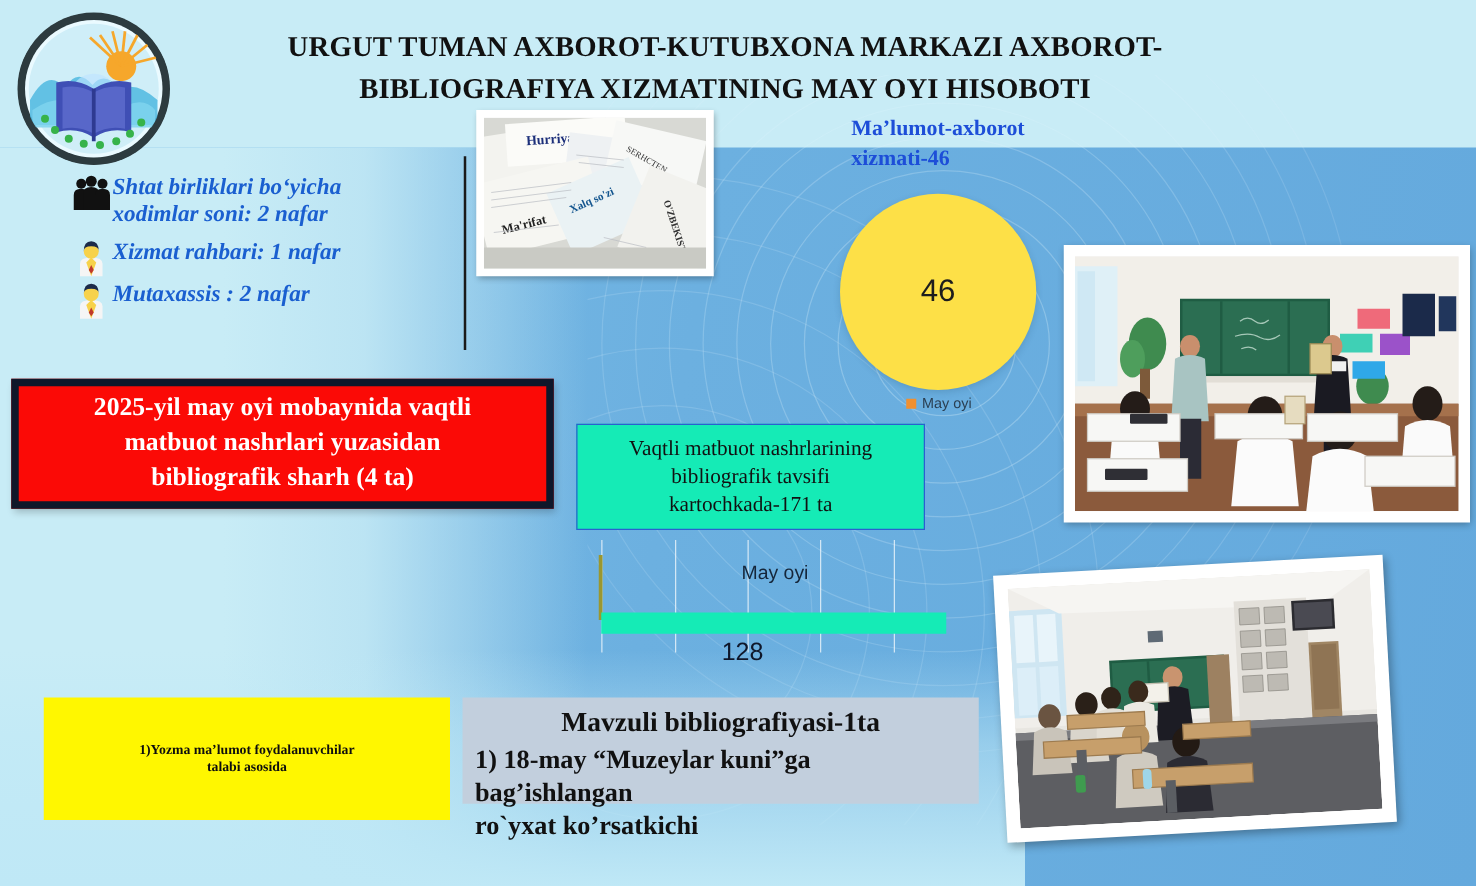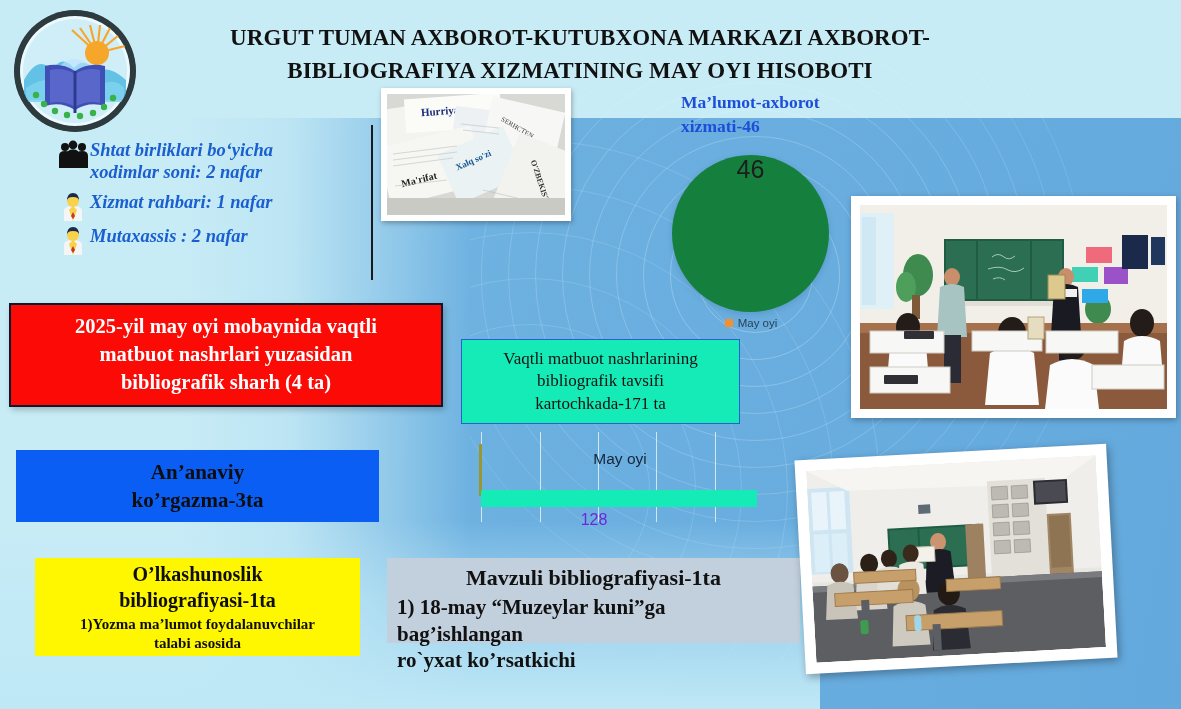--- a/index.html
+++ b/index.html
@@ -71,22 +71,22 @@
   
   #pie-title {
     position:absolute; left:681px; top:90px; width:240px;
     font-family:"Liberation Serif", serif;
     font-weight:bold; font-size:17.5px; line-height:1.38;
     color:#1d4ed8;
   }
   #pie-wrap { position:absolute; left:661px; top:155px; width:180px; height:180px; }
   #pie-circle {
     width:157px; height:157px; border-radius:50%;
-    background:#15803d; position:absolute; left:11px; top:0;
-    display:flex; justify-content:center;
+    background:#fde047; position:absolute; left:11px; top:0;
+    display:flex; align-items:center; justify-content:center;
     box-shadow:0 2px 6px rgba(20,60,90,0.18);
   }
   #pie-value {
     font-family:"Liberation Sans", sans-serif;
     font-size:25px; color:#1d1d1d;
   }
   #pie-legend {
     position:absolute; left:0; top:162px; width:180px;
     display:flex; align-items:center; justify-content:center; gap:5px;
     font-family:"Liberation Sans", sans-serif; font-size:11.5px; color:#2a3f52;
@@ -108,52 +108,52 @@
   #bar-label {
     position:absolute; left:0; top:18px; width:300px; text-align:center;
     font-family:"Liberation Sans", sans-serif; font-size:15.5px; color:#15263a;
   }
   #bar-rect {
     position:absolute; left:11px; top:58px; width:276px; height:17px;
     background:#15ebb6;
   }
   #bar-value {
     position:absolute; left:0; top:79px; width:248px; text-align:center;
-    font-family:"Liberation Sans", sans-serif; font-size:16px; color:#6d28d9;
+    font-family:"Liberation Sans", sans-serif; font-size:20px; color:#0f172a;
   }
   
   .info-box {
     position:absolute;
     text-align:center;
     font-family:"Liberation Serif", serif; font-weight:bold;
     display:flex; flex-direction:column; align-items:center; justify-content:center;
   }
   #box-red {
     left:9px; top:303px; width:434px; height:104px;
     background:#fb0a06; color:#fff;
     font-size:20.5px; line-height:1.36;
-    border:2px solid #0f172a;
+    border:6px solid #0f172a;
     box-shadow:2px 3px 6px rgba(0,0,0,0.22);
     white-space:pre-line;
   }
   #box-blue {
     left:16px; top:450px; width:363px; height:72px;
     background:#0b5ef4; color:#0e0e0e;
     font-size:21px; line-height:1.34;
     white-space:pre-line;
   }
   #box-yellow {
     left:35px; top:558px; width:325px; height:98px;
     background:#fff700; color:#0e0e0e;
     padding:4px 6px;
   }
   #box-yellow .hd { font-size:20px; line-height:1.3; white-space:pre-line; }
-  #box-yellow .sb { font-size:15px; line-height:1.24; margin-top:2px; white-space:pre-line; }
+  #box-yellow .sb { font-size:11px; line-height:1.24; margin-top:2px; white-space:pre-line; }
   #box-gray {
-    left:387px; top:558px; width:413px; height:85px;
+    left:370px; top:558px; width:413px; height:85px;
     background:#c2cfdd; color:#111;
     align-items:flex-end; justify-content:flex-start;
     padding:7px 10px 16px 10px; text-align:left;
   }
   #box-gray .hd { font-size:22px; line-height:1.2; width:100%; text-align:center; }
   #box-gray .sb { font-size:21px; line-height:1.26; margin-top:3px; white-space:pre-line; }
   
   #photo-class1 {
     position:absolute; left:851px; top:196px; width:325px; height:222px;
     background:#fff; padding:9px;
@@ -340,26 +340,22 @@
     <div id="bar-axis"></div>
     <div id="bar-label">May oyi</div>
     <div id="bar-rect"></div>
     <div id="bar-value">128</div>
   </div>
 
   <div class="info-box" id="box-red">2025-yil may oyi mobaynida vaqtli
 matbuot nashrlari yuzasidan
 bibliografik sharh  (4 ta)</div>
 
-  <div class="info-box" id="box-blue">An’anaviy
-ko’rgazma-3ta</div>
 
   <div class="info-box" id="box-yellow">
-    <div class="hd">O’lkashunoslik
-bibliografiyasi-1ta</div>
     <div class="sb">1)Yozma ma’lumot  foydalanuvchilar
 talabi asosida</div>
   </div>
 
   <div class="info-box" id="box-gray">
     <div class="hd">Mavzuli  bibliografiyasi-1ta</div>
     <div class="sb">1) 18-may “Muzeylar kuni”ga  bag’ishlangan
 ro`yxat ko’rsatkichi</div>
   </div>
 

